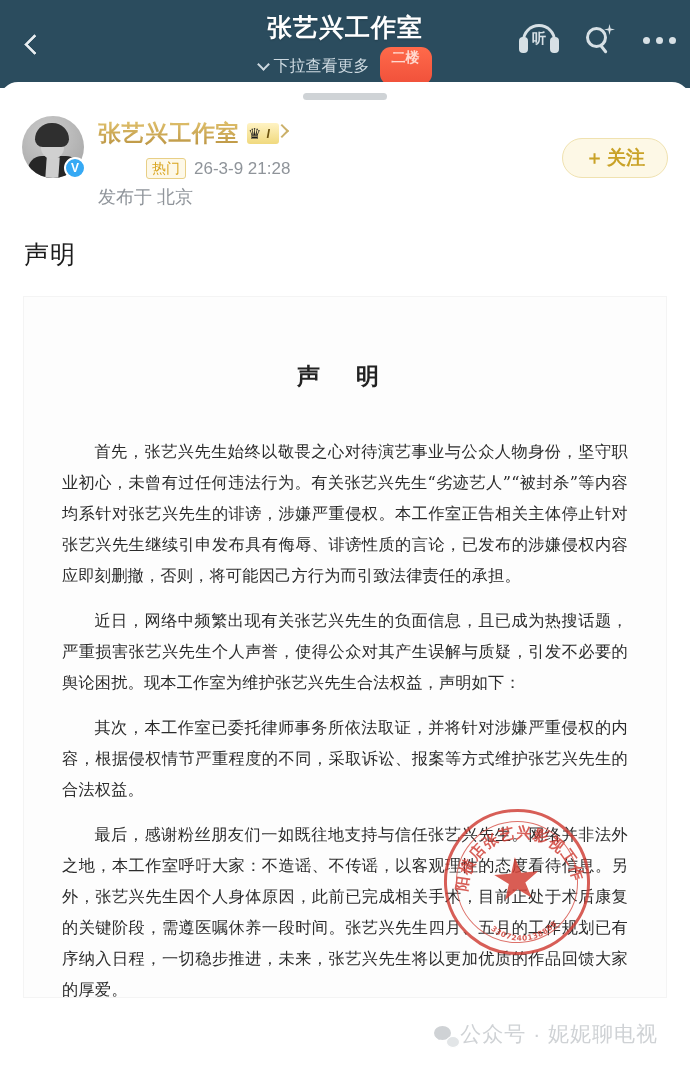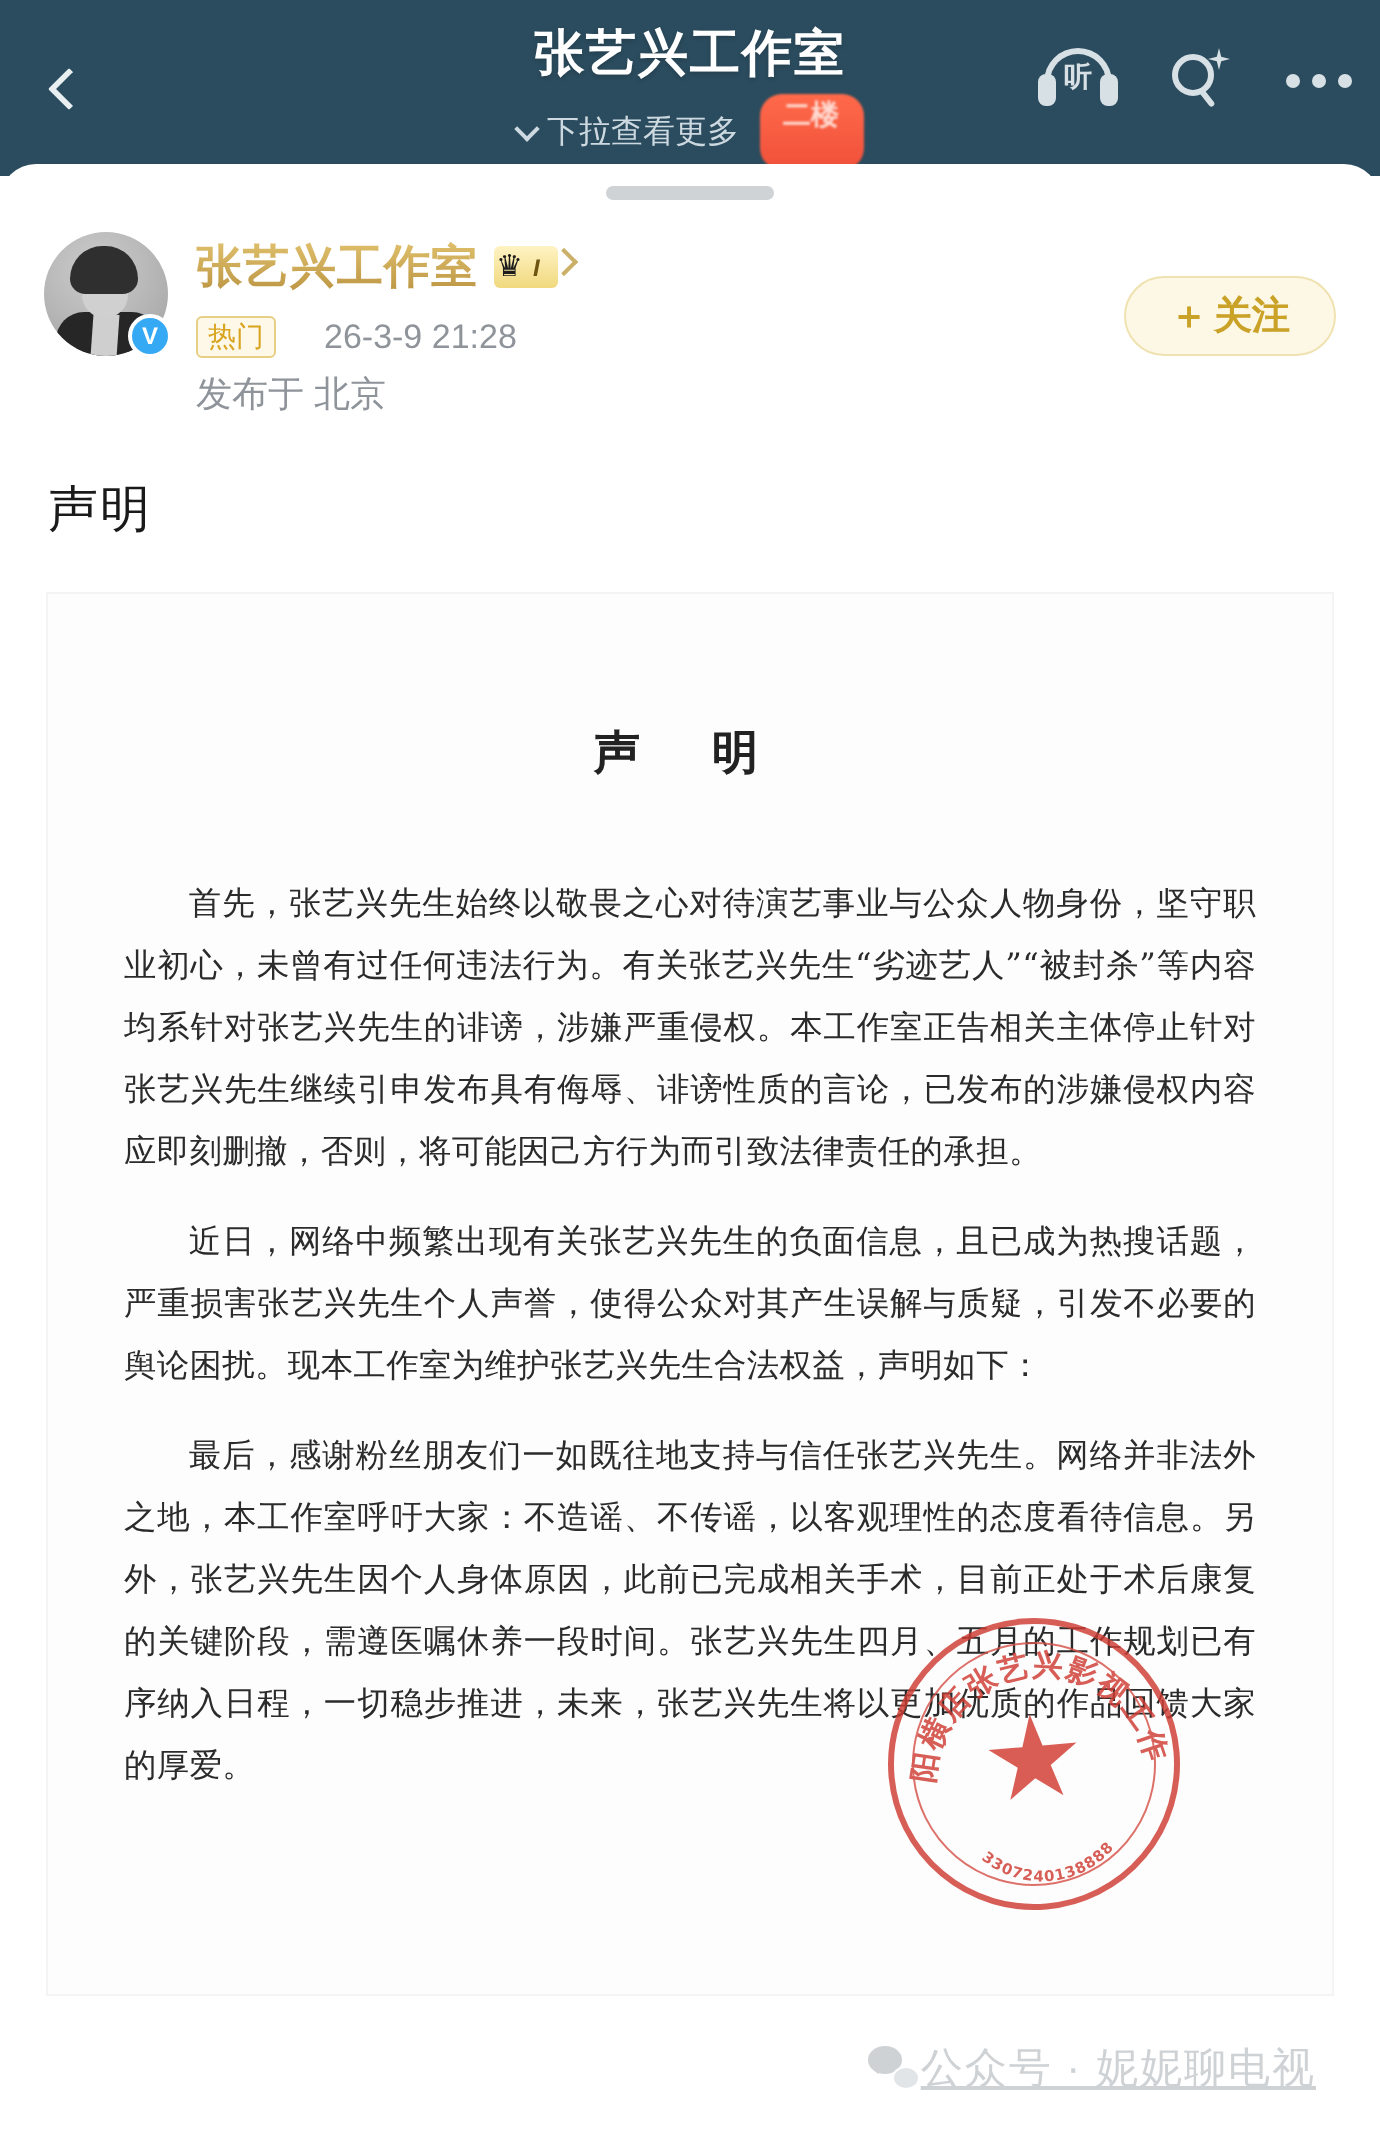--- a/index.html
+++ b/index.html
@@ -170,21 +170,21 @@
     padding:0 7px 0 3px;
   }
   .crown-badge .tip {
     position:absolute; right:-8px; top:3px; width:10px; height:10px;
     border-right:2px solid #cbb069; border-top:2px solid #cbb069;
     transform:rotate(45deg);
   }
 
   .meta-line {
     margin-top:9px; display:flex; align-items:center; flex-wrap:wrap;
-    gap:24px; font-size:17px; color:#8a8f94;
+    gap:8px; font-size:17px; color:#8a8f94;margin-left:48px;
   }
   .hot-tag {
     font-size:14px; color:#d9a520; border:1px solid #e8cf86;
     background:#fdf8e8; border-radius:3px; padding:1px 5px; line-height:17px;
   }
   .meta-line .txt { color:#8f949a; }
   .meta-line2 { margin-top:6px; font-size:18px; color:#8f949a; }
 
   
   .follow-cluster { position:relative; width:150px; flex:0 0 150px; height:74px; }
@@ -266,22 +266,22 @@
     position:absolute; left:0; top:0; width:146px; height:146px;
   }
   .seal .arc-txt text { fill:#cf3c33; font-size:15px; font-weight:bold;
     font-family:"DejaVu Serif","Liberation Serif",serif; letter-spacing:1px; }
   .seal .num-txt text { fill:#cf3c33; font-size:7.5px;
     font-family:"DejaVu Sans",sans-serif; letter-spacing:.5px; }
 
   
   .watermark {
     position:absolute; right:32px; bottom:18px;
-    display:flex; align-items:center; 
-    color:#cfd2d5; font-size:21px; letter-spacing:1px;text-decoration:underline;
+    display:flex; align-items:flex-end; 
+    color:#cfd2d5; font-size:21px; letter-spacing:1px;
   }
   .wechat-icon { position:relative; width:26px; height:22px; }
   .wechat-icon .b1 {
     position:absolute; left:0; top:0; width:17px; height:14px;
     background:#cfd2d5; border-radius:50%;
   }
   .wechat-icon .b1:after {
     content:""; position:absolute; left:2px; bottom:-3px;
     border:3px solid transparent; border-top-color:#cfd2d5;
   }
@@ -376,20 +376,21 @@
 
     <div class="post-title">声明</div>
 
     <div class="doc">
       <div class="doc-inner">
         <div class="doc-title">声 明</div>
 
         <div class="doc-body">
           <p class="doc-p">首先，张艺兴先生始终以敬畏之心对待演艺事业与公众人物身份，坚守职业初心，未曾有过任何违法行为。有关张艺兴先生“劣迹艺人”“被封杀”等内容均系针对张艺兴先生的诽谤，涉嫌严重侵权。本工作室正告相关主体停止针对张艺兴先生继续引申发布具有侮辱、诽谤性质的言论，已发布的涉嫌侵权内容应即刻删撤，否则，将可能因己方行为而引致法律责任的承担。</p>
           <p class="doc-p">近日，网络中频繁出现有关张艺兴先生的负面信息，且已成为热搜话题，严重损害张艺兴先生个人声誉，使得公众对其产生误解与质疑，引发不必要的舆论困扰。现本工作室为维护张艺兴先生合法权益，声明如下：</p>
+          <p class="doc-p">其次，本工作室已委托律师事务所依法取证，并将针对涉嫌严重侵权的内容，根据侵权情节严重程度的不同，采取诉讼、报案等方式维护张艺兴先生的合法权益。</p>
           <p class="doc-p">最后，感谢粉丝朋友们一如既往地支持与信任张艺兴先生。网络并非法外之地，本工作室呼吁大家：不造谣、不传谣，以客观理性的态度看待信息。另外，张艺兴先生因个人身体原因，此前已完成相关手术，目前正处于术后康复的关键阶段，需遵医嘱休养一段时间。张艺兴先生四月、五月的工作规划已有序纳入日程，一切稳步推进，未来，张艺兴先生将以更加优质的作品回馈大家的厚爱。</p>
         </div>
 
       </div>
 
       <div class="seal">
         <span class="ring2"></span>
         <svg class="arc-txt" viewBox="0 0 146 146">
           <defs>
             <path id="arcTop" d="M 19,80 A 54,54 0 0 1 127,80" fill="none"></path>

